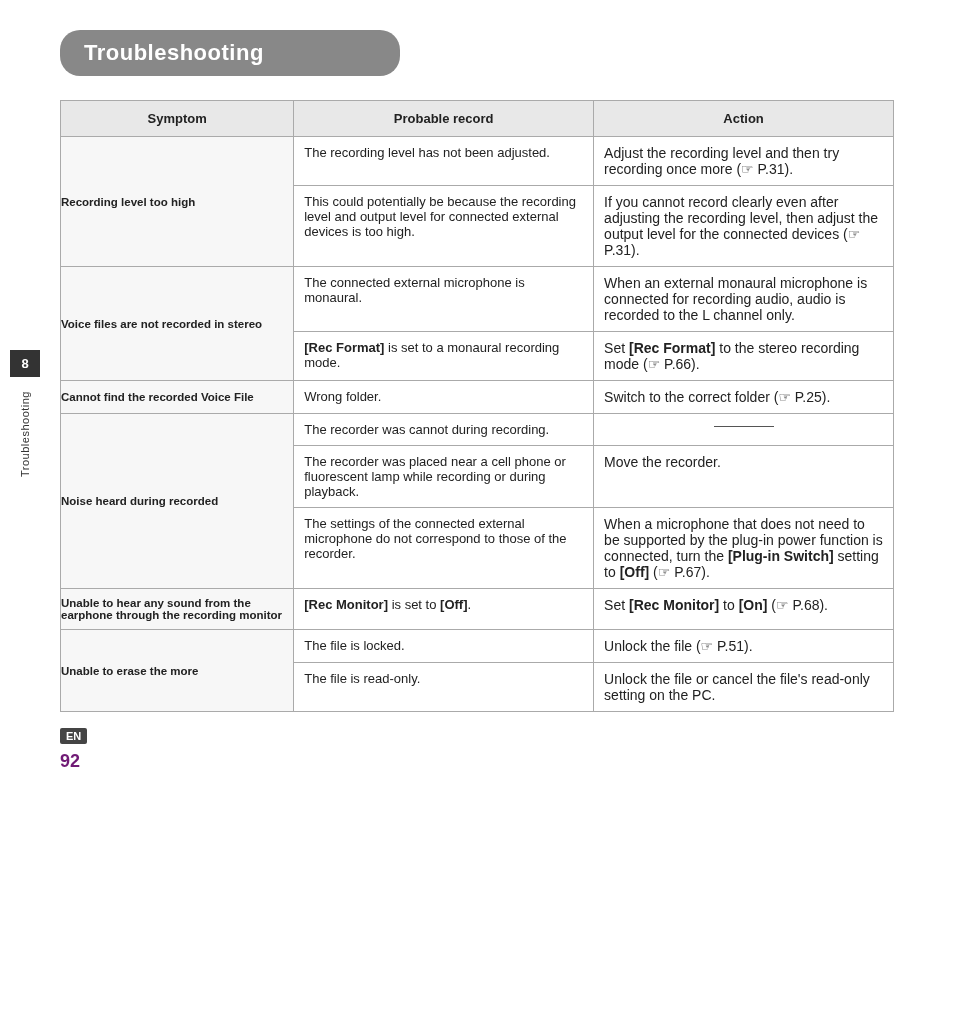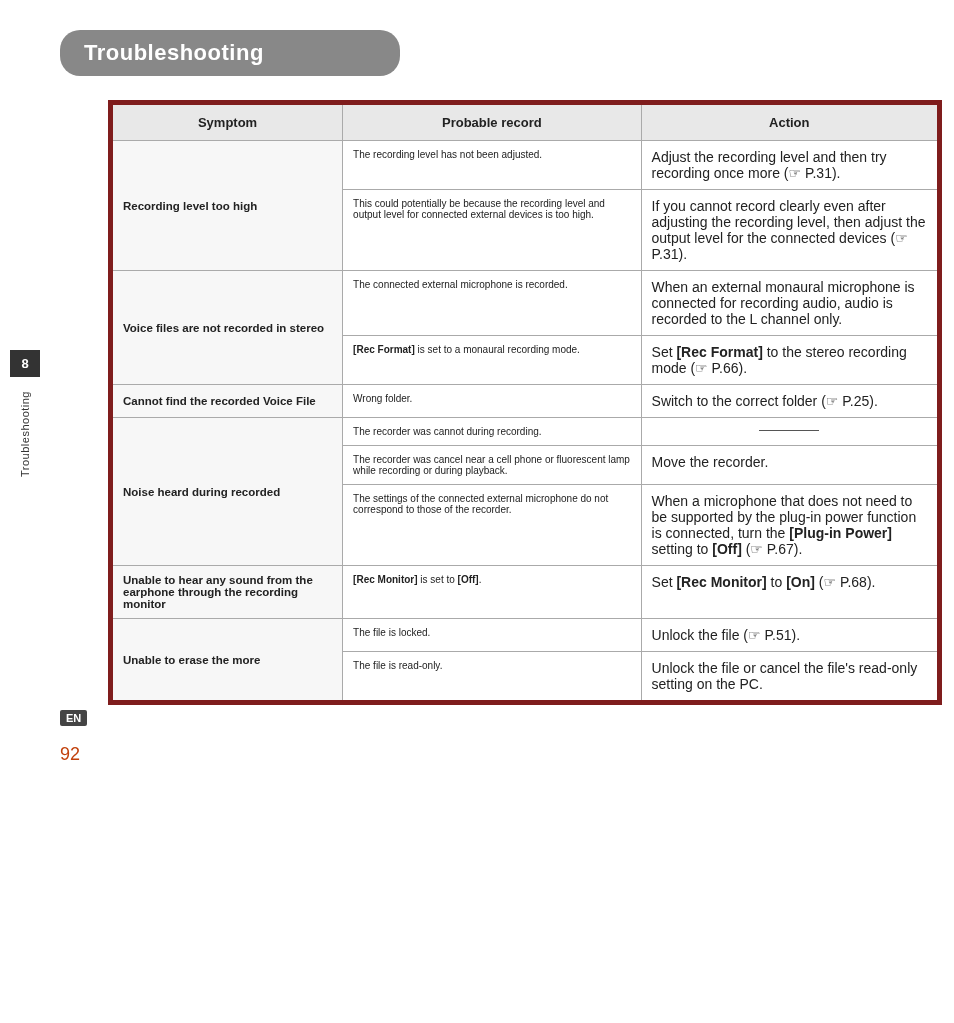--- a/index.html
+++ b/index.html
@@ -29,47 +29,46 @@
     .title-bar h1 {
       color: #fff;
       font-size: 22px;
       font-weight: bold;
       letter-spacing: 0.5px;
     }
 
     table {
       width: 100%;
       border-collapse: collapse;
-      border: 5px solid #7f1d1d;
-      margin-left: 48px;
+      border: 1px solid #7f1d1d;
     }
     th, td {
       border: 1px solid #aaa;
-      padding: 8px 10px;
+      padding: 8px 0;
       vertical-align: middle;
     }
     thead th {
       background: #e8e8e8;
       font-weight: bold;
       text-align: center;
       font-size: 13px;
       padding: 10px;
     }
     .col-symptom { width: 28%; }
     .col-cause { width: 36%; }
     .col-action { width: 36%; }
 
     .symptom-cell {
       font-weight: bold;
       font-size: 11.5px;
       vertical-align: middle;
       background: #f7f7f7;
     }
     .cause-cell {
-      font-size: 10px;
+      font-size: 13px;
       vertical-align: top;
       padding: 8px 10px;
     }
     .action-cell {
       font-size: 14px;
       vertical-align: top;
       padding: 8px 10px;
     }
 
     .dash-line {
@@ -98,34 +97,34 @@
       letter-spacing: 0.5px;
     }
 
     .bottom-left {
       position: absolute;
       bottom: 20px;
       left: 60px;
       display: flex;
       flex-direction: column;
       align-items: flex-start;
-      gap: 18px;
+      gap: 7px;
     }
     .bottom-en {
       background: #444;
       color: #fff;
       font-size: 11px;
       font-weight: bold;
       padding: 2px 6px;
       border-radius: 2px;
     }
     .bottom-num {
       font-size: 18px;
-      font-weight: normal;
-      color: #c2410c;
+      font-weight: bold;
+      color: #701a75;
     }
   </style>
 </head>
 <body>
 
 <div class="page-wrapper">
 
   
   <div class="title-bar">
     <h1>Troubleshooting</h1>
@@ -145,46 +144,46 @@
           <td class="symptom-cell col-symptom" rowspan="2">Recording level too high</td>
           <td class="cause-cell col-cause">The recording level has not been adjusted.</td>
           <td class="action-cell col-action">Adjust the recording level and then try recording once more (☞ P.31).</td>
         </tr>
         <tr>
           <td class="cause-cell col-cause">This could potentially be because the recording level and output level for connected external devices is too high.</td>
           <td class="action-cell col-action">If you cannot record clearly even after adjusting the recording level, then adjust the output level for the connected devices (☞ P.31).</td>
         </tr>
         <tr>
           <td class="symptom-cell col-symptom" rowspan="2">Voice files are not recorded in stereo</td>
-          <td class="cause-cell col-cause">The connected external microphone is recorded.</td>
+          <td class="cause-cell col-cause">The connected external microphone is monaural.</td>
           <td class="action-cell col-action">When an external monaural microphone is connected for recording audio, audio is recorded to the L channel only.</td>
         </tr>
         <tr>
           <td class="cause-cell col-cause"><strong>[Rec Format]</strong> is set to a monaural recording mode.</td>
           <td class="action-cell col-action">Set <strong>[Rec Format]</strong> to the stereo recording mode (☞ P.66).</td>
         </tr>
         <tr>
           <td class="symptom-cell col-symptom" rowspan="1">Cannot find the recorded Voice File</td>
           <td class="cause-cell col-cause">Wrong folder.</td>
           <td class="action-cell col-action">Switch to the correct folder (☞ P.25).</td>
         </tr>
         <tr>
           <td class="symptom-cell col-symptom" rowspan="3">Noise heard during recorded</td>
           <td class="cause-cell col-cause">The recorder was cannot during recording.</td>
           <td class="action-cell col-action">
             <span class="dash-line"></span>
           </td>
         </tr>
         <tr>
-          <td class="cause-cell col-cause">The recorder was cancel near a cell phone or fluorescent lamp while recording or during playback.</td>
+          <td class="cause-cell col-cause">The recorder was placed near a cell phone or fluorescent lamp while recording or during playback.</td>
           <td class="action-cell col-action">Move the recorder.</td>
         </tr>
         <tr>
           <td class="cause-cell col-cause">The settings of the connected external microphone do not correspond to those of the recorder.</td>
-          <td class="action-cell col-action">When a microphone that does not need to be supported by the plug-in power function is connected, turn the <strong>[Plug-in Power]</strong> setting to <strong>[Off]</strong> (☞ P.67).</td>
+          <td class="action-cell col-action">When a microphone that does not need to be supported by the plug-in power function is connected, turn the <strong>[Plug-in Switch]</strong> setting to <strong>[Off]</strong> (☞ P.67).</td>
         </tr>
         <tr>
           <td class="symptom-cell col-symptom" rowspan="1">Unable to hear any sound from the earphone through the recording monitor</td>
           <td class="cause-cell col-cause"><strong>[Rec Monitor]</strong> is set to <strong>[Off]</strong>.</td>
           <td class="action-cell col-action">Set <strong>[Rec Monitor]</strong> to <strong>[On]</strong> (☞ P.68).</td>
         </tr>
         <tr>
           <td class="symptom-cell col-symptom" rowspan="2">Unable to erase the more</td>
           <td class="cause-cell col-cause">The file is locked.</td>
           <td class="action-cell col-action">Unlock the file (☞ P.51).</td>

